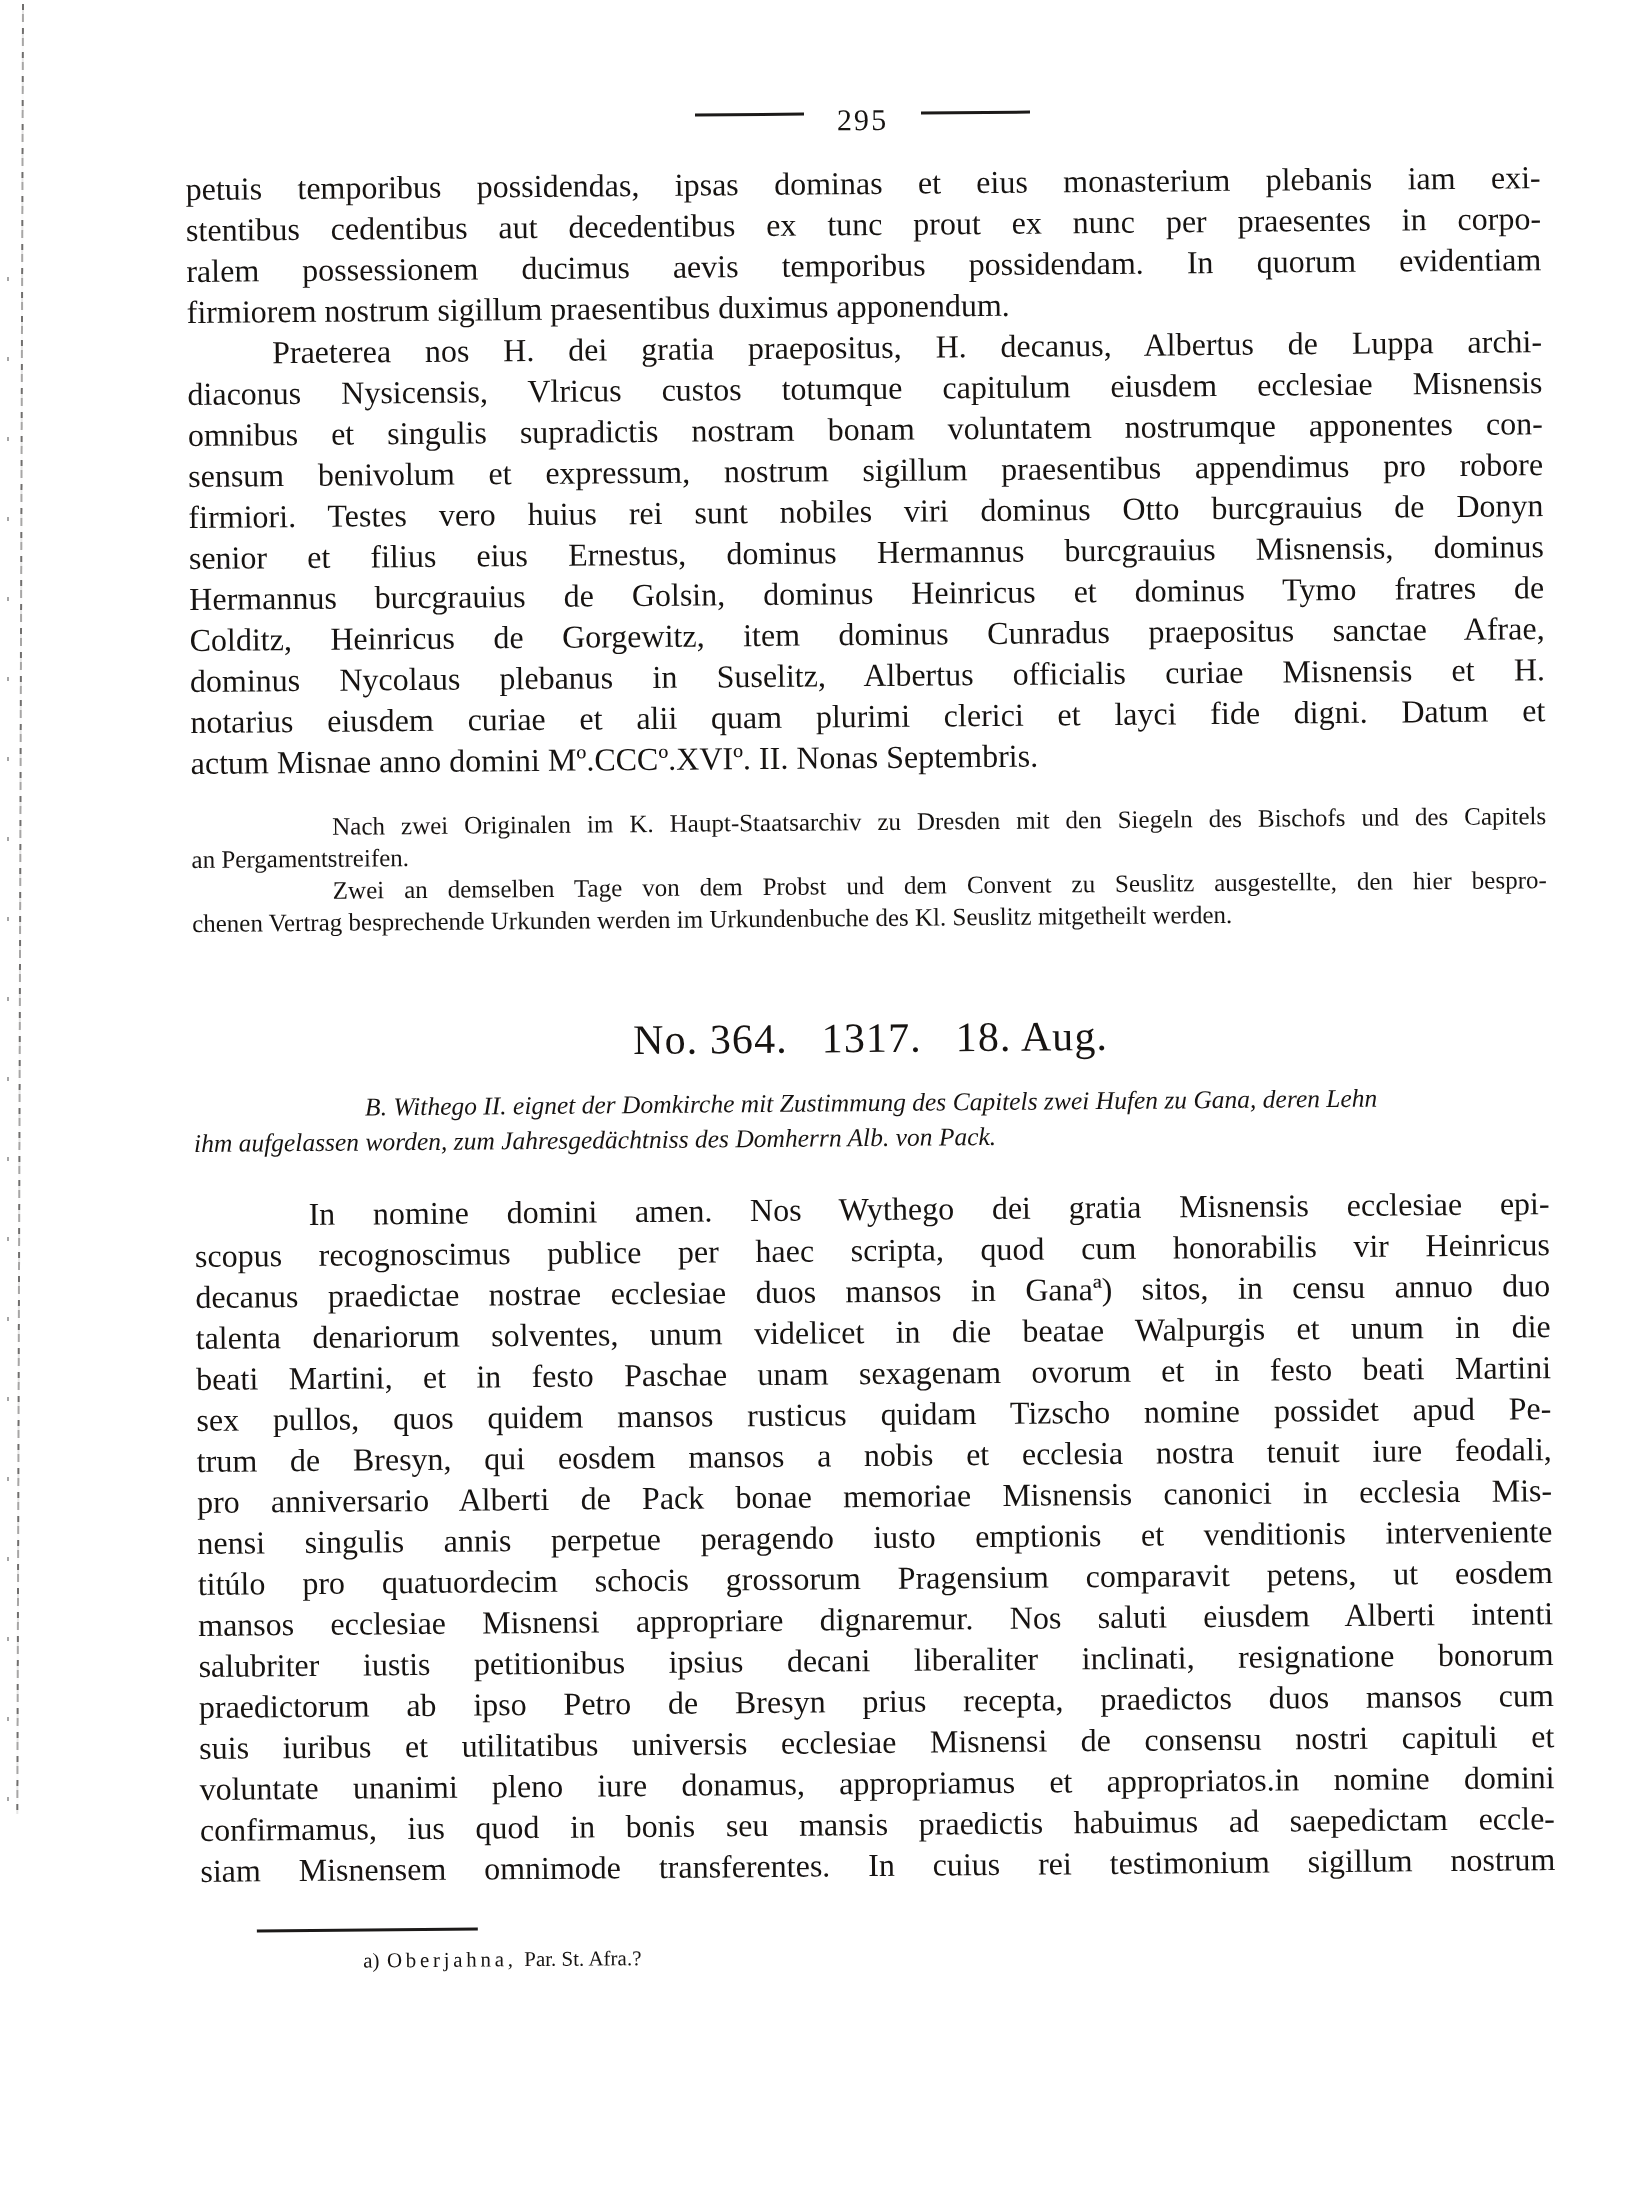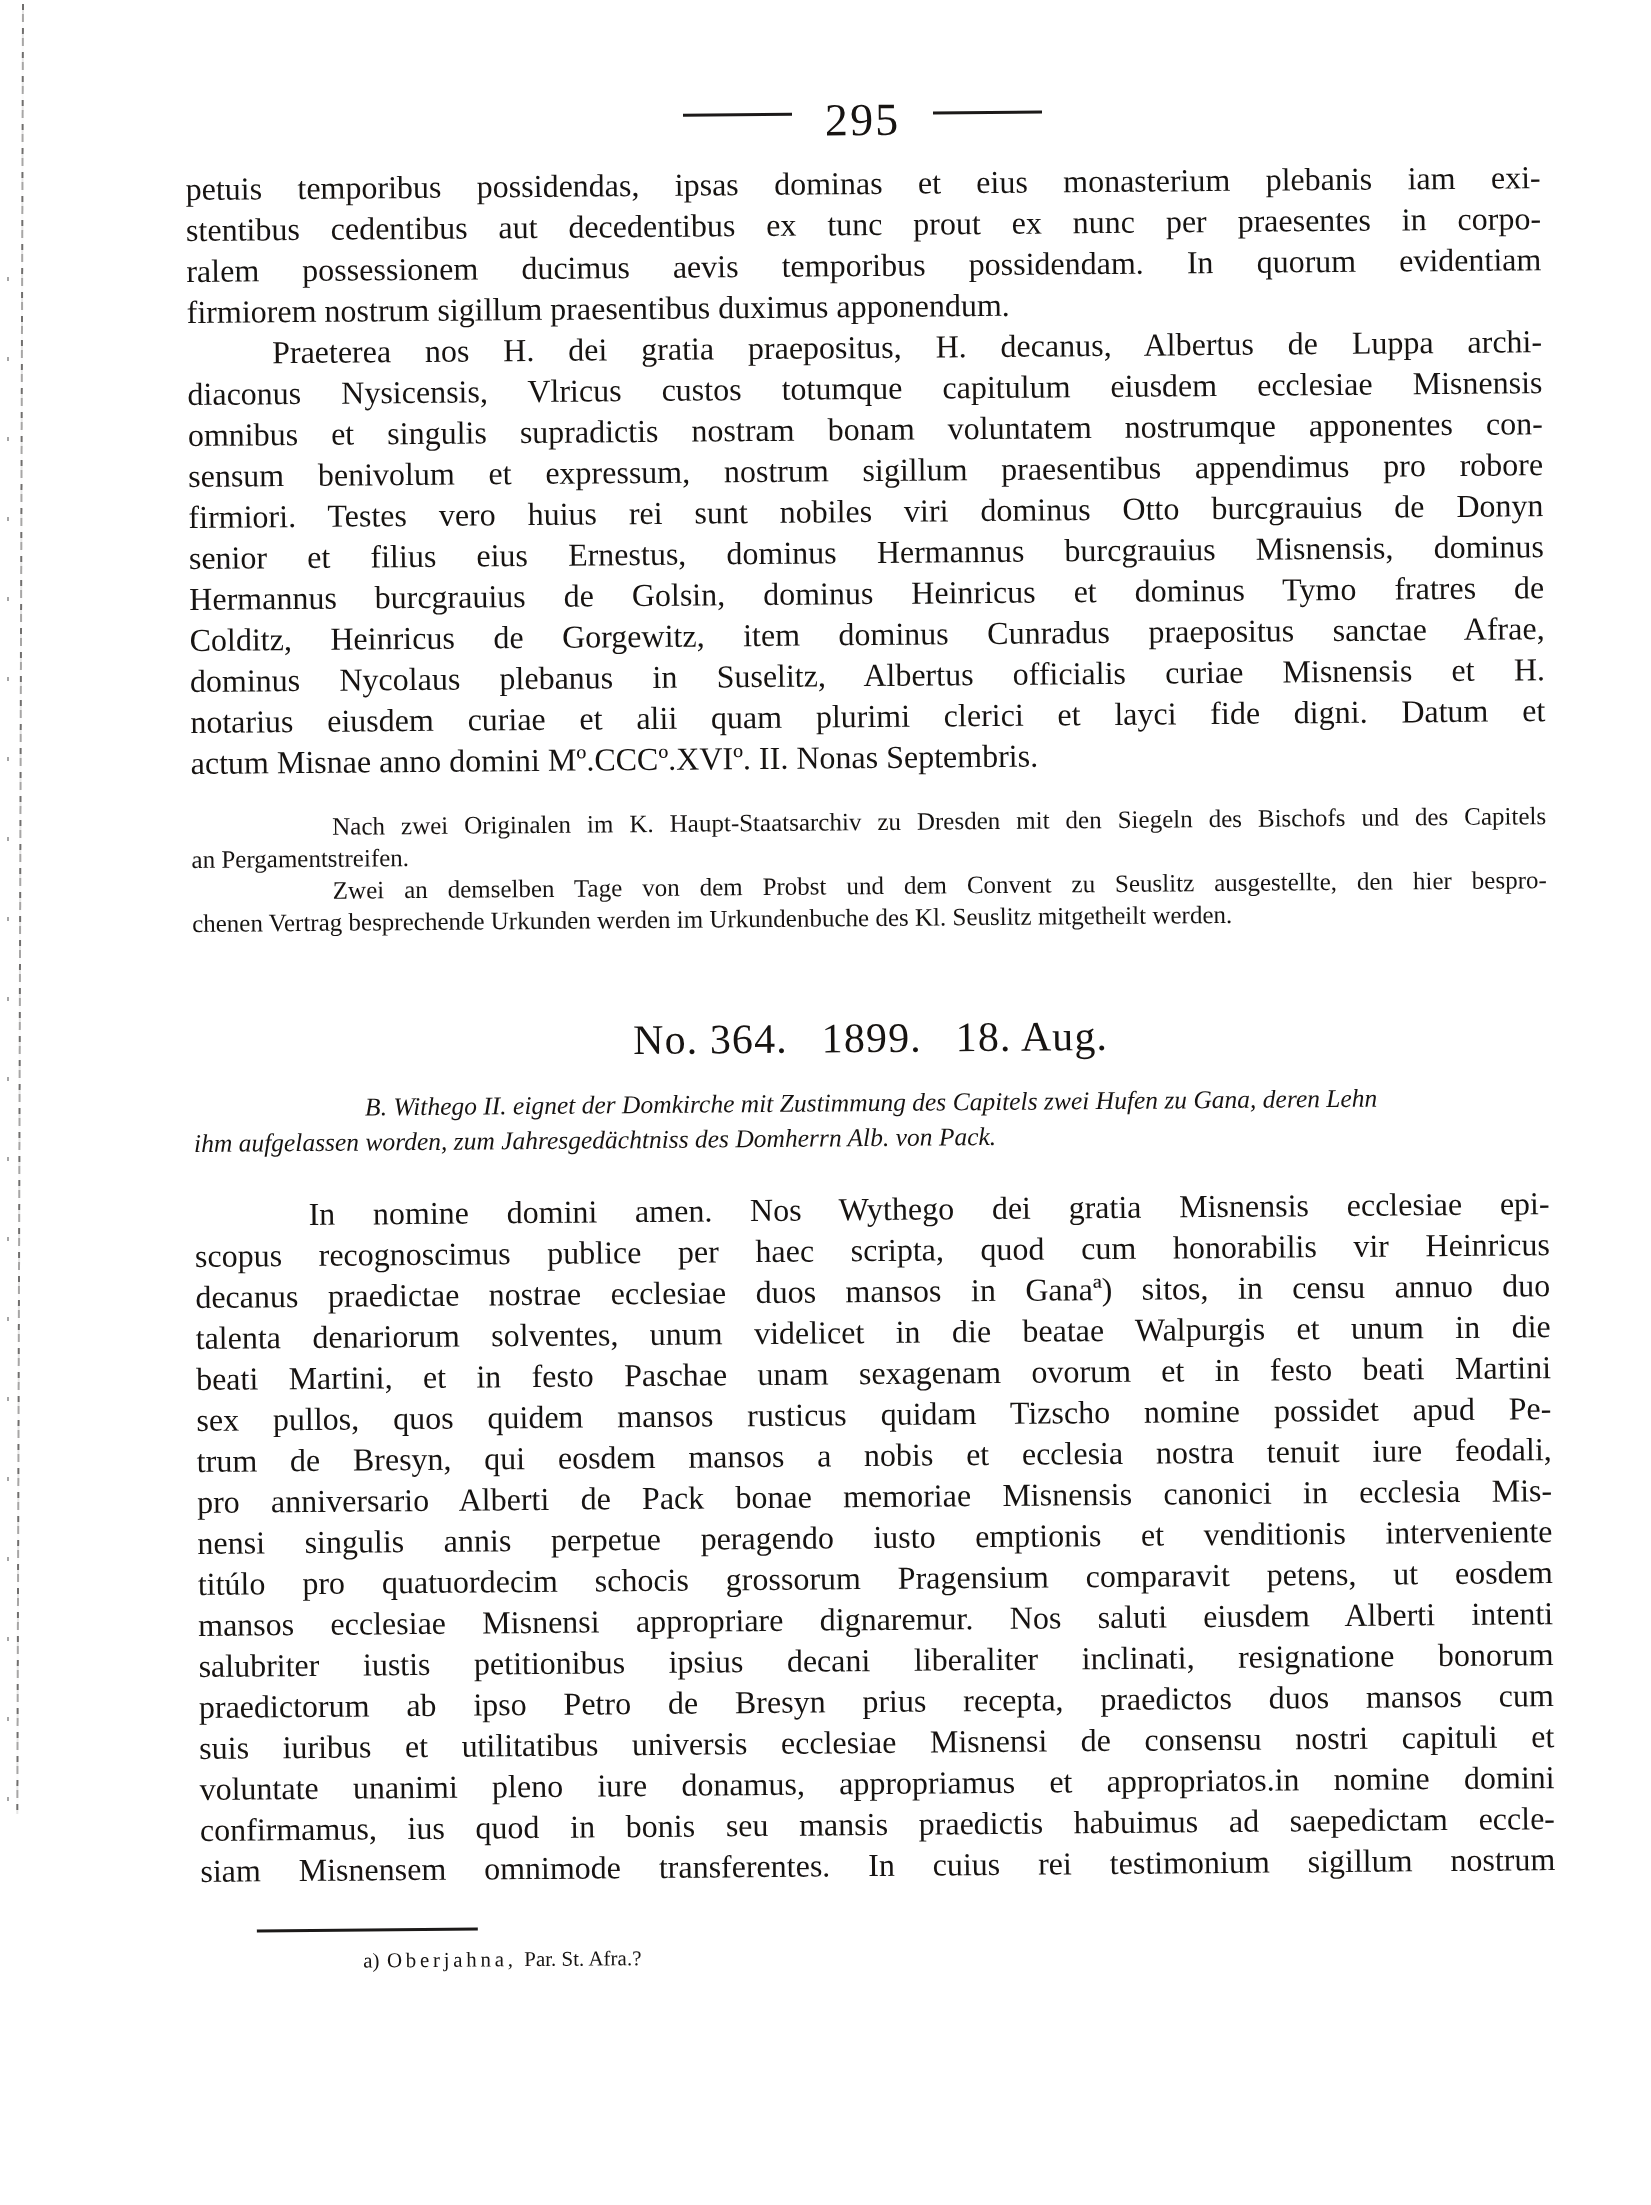--- a/index.html
+++ b/index.html
@@ -56,21 +56,21 @@
   }
   .pagenum-row {
     margin-top: 89px;
     height: 49px;
     display: flex;
     justify-content: center;
     align-items: center;
     gap: 33px;
   }
   .pagenum {
-    font-size: 46px;
+    font-size: 30px;
     letter-spacing: 2.1px;
     margin-top: 24px;
   }
   .dash {
     width: 109px;
     height: 3.2px;
     background: #1c1a19;
     margin-top: 12.8px;
   }
   .line {
@@ -177,21 +177,21 @@
         <div class="block note">
             <div class="line">Zwei an demselben Tage von dem Probst und dem Convent zu Seuslitz ausgestellte, den hier bespro-</div>
             <div class="line">chenen Vertrag besprechende Urkunden werden im Urkundenbuche des Kl. Seuslitz mitgetheilt werden.</div>
           </div>
       </div>
     </section>
 
     <section class="charter charter-364">
       <h2 class="heading">
         <span>No. 364.</span>
-        <span>1899.</span>
+        <span>1317.</span>
         <span>18. Aug.</span>
       </h2>
       <div class="block summary">
           <div class="line">B. Withego II. eignet der Domkirche mit Zustimmung des Capitels zwei Hufen zu Gana, deren Lehn</div>
           <div class="line">ihm aufgelassen worden, zum Jahresgedächtniss des Domherrn Alb. von Pack.</div>
         </div>
       <div class="block para body-364 keep-last">
           <div class="line">In nomine domini amen. Nos Wythego dei gratia Misnensis ecclesiae epi-</div>
           <div class="line">scopus recognoscimus publice per haec scripta, quod cum honorabilis vir Heinricus</div>
           <div class="line">decanus praedictae nostrae ecclesiae duos mansos in Ganaª) sitos, in censu annuo duo</div>

